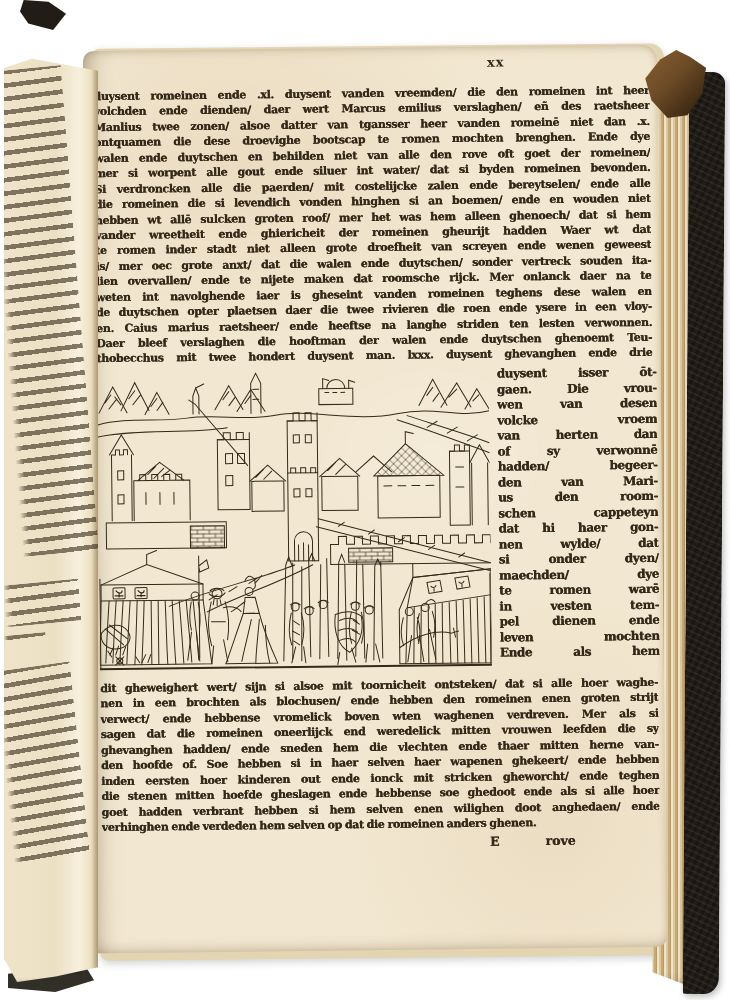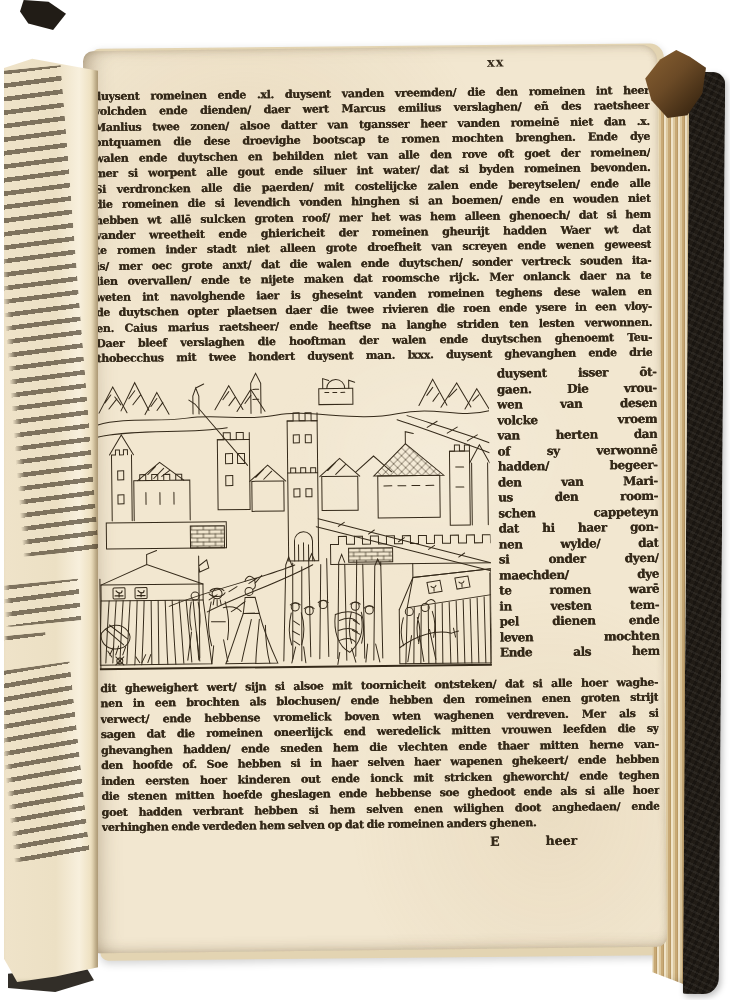--- a/index.html
+++ b/index.html
@@ -284,21 +284,21 @@
         <div class="tline">ghevanghen hadden/ ende sneden hem die vlechten ende thaer mitten herne van-</div>
         <div class="tline">den hoofde of. Soe hebben si in haer selven haer wapenen ghekeert/ ende hebben</div>
         <div class="tline">inden eersten hoer kinderen out ende ionck mit stricken gheworcht/ ende teghen</div>
         <div class="tline">die stenen mitten hoefde gheslagen ende hebbense soe ghedoot ende als si alle hoer</div>
         <div class="tline">goet hadden verbrant hebben si hem selven enen wilighen doot anghedaen/ ende</div>
         <div class="tline">verhinghen ende verdeden hem selven op dat die romeinen anders ghenen.</div>
       </div>
 
     <div class="signature">
       <span>E</span>
-      <span>heer</span>
+      <span>rove</span>
     </div>
   </div>
 
   <div class="fore-edge"></div>
   <div class="cover-right"></div>
   <div class="damaged-corner"></div>
   <div class="cover-bl"></div>
   <div class="clasp"></div>
 </div>
 

